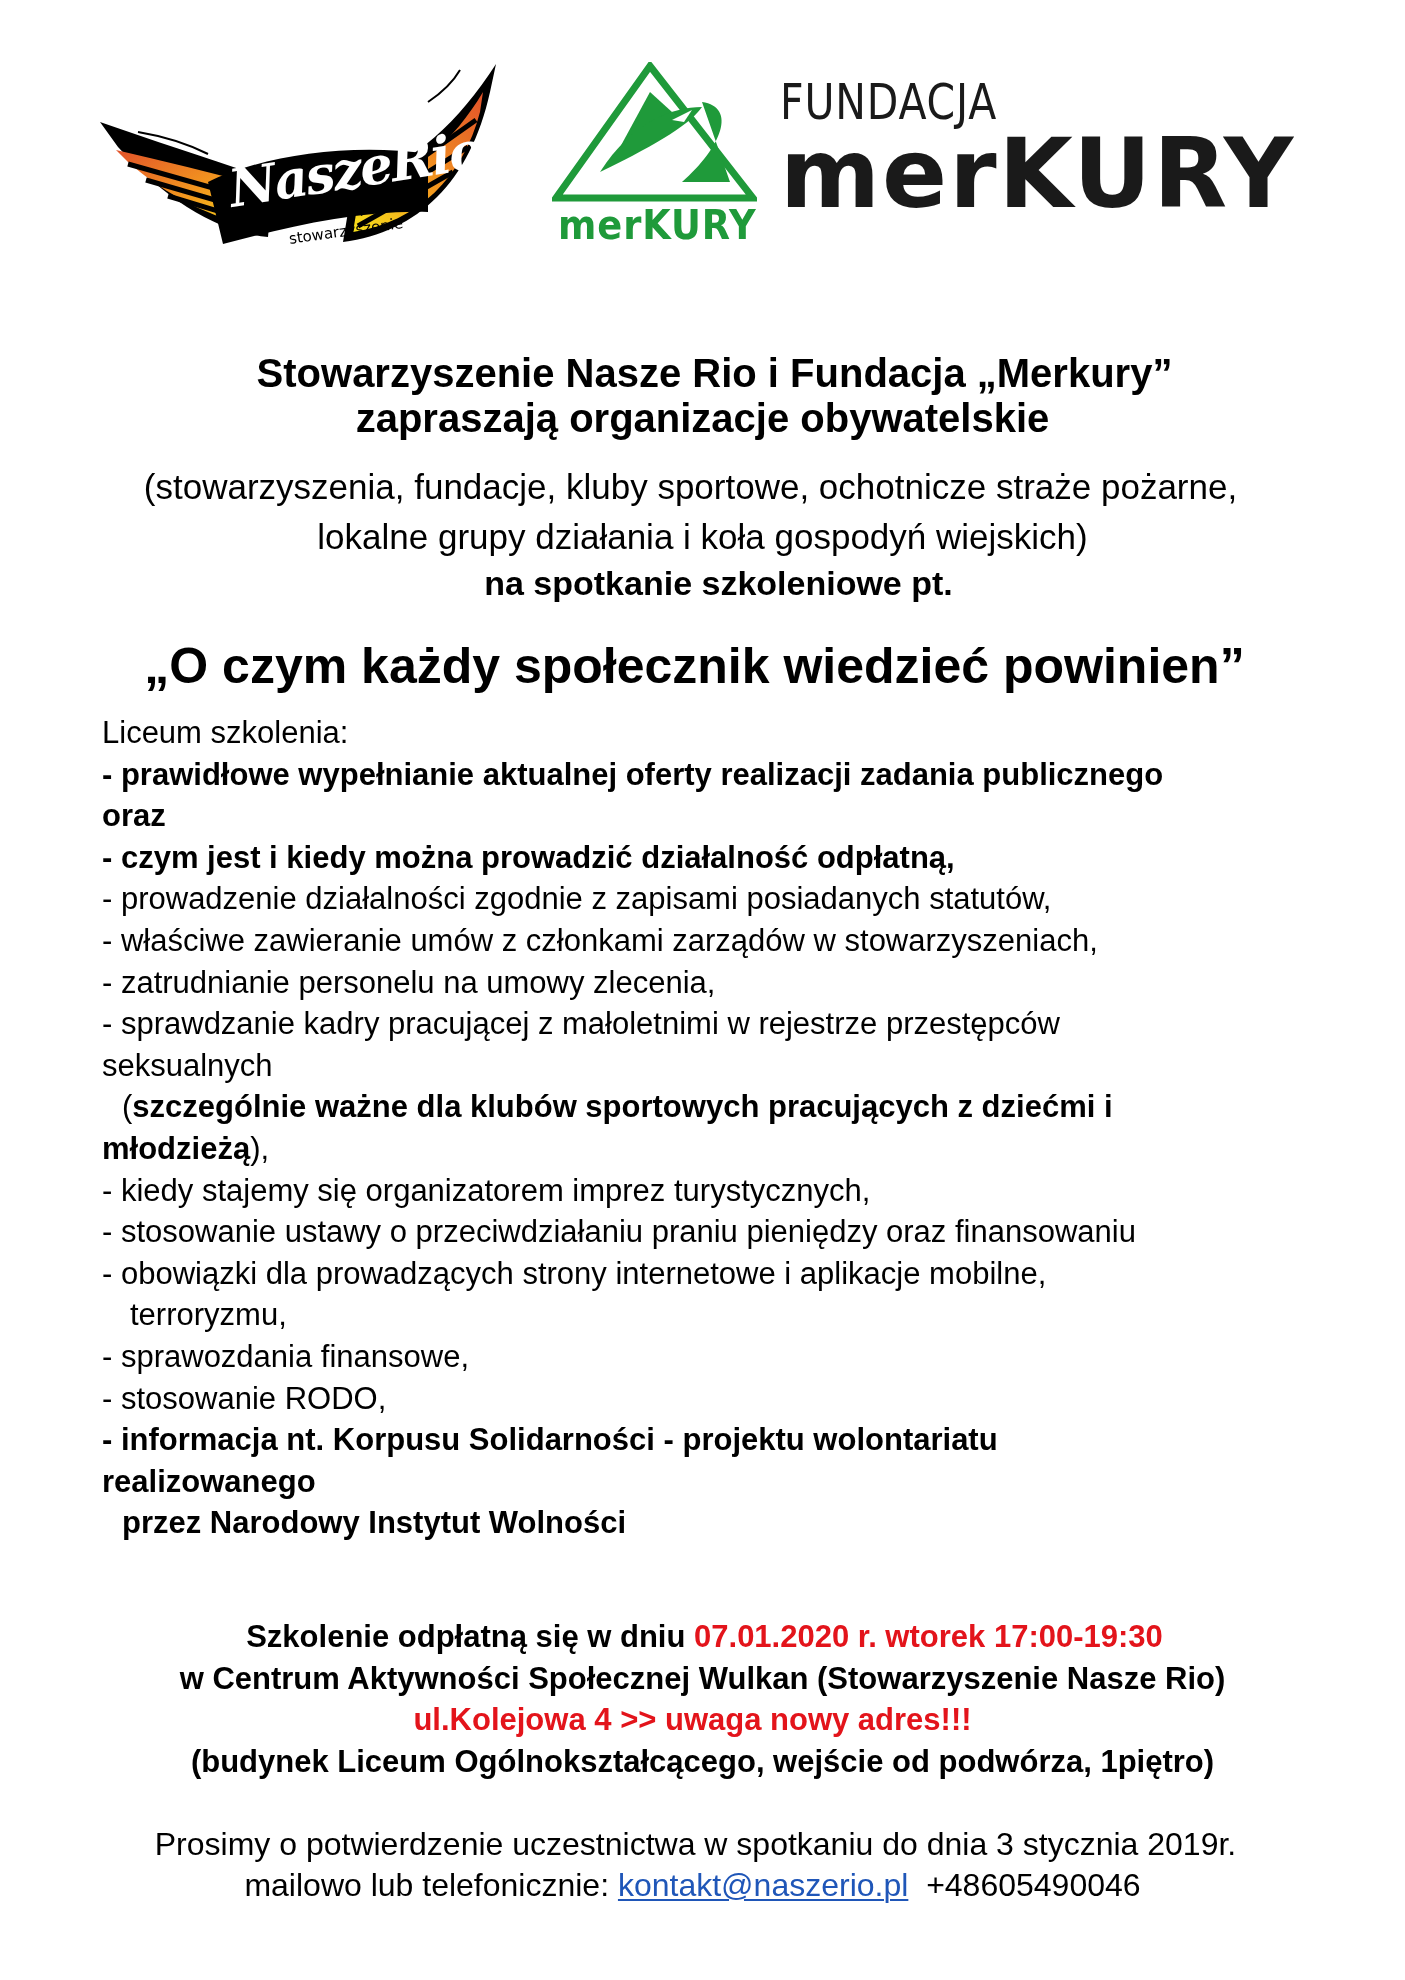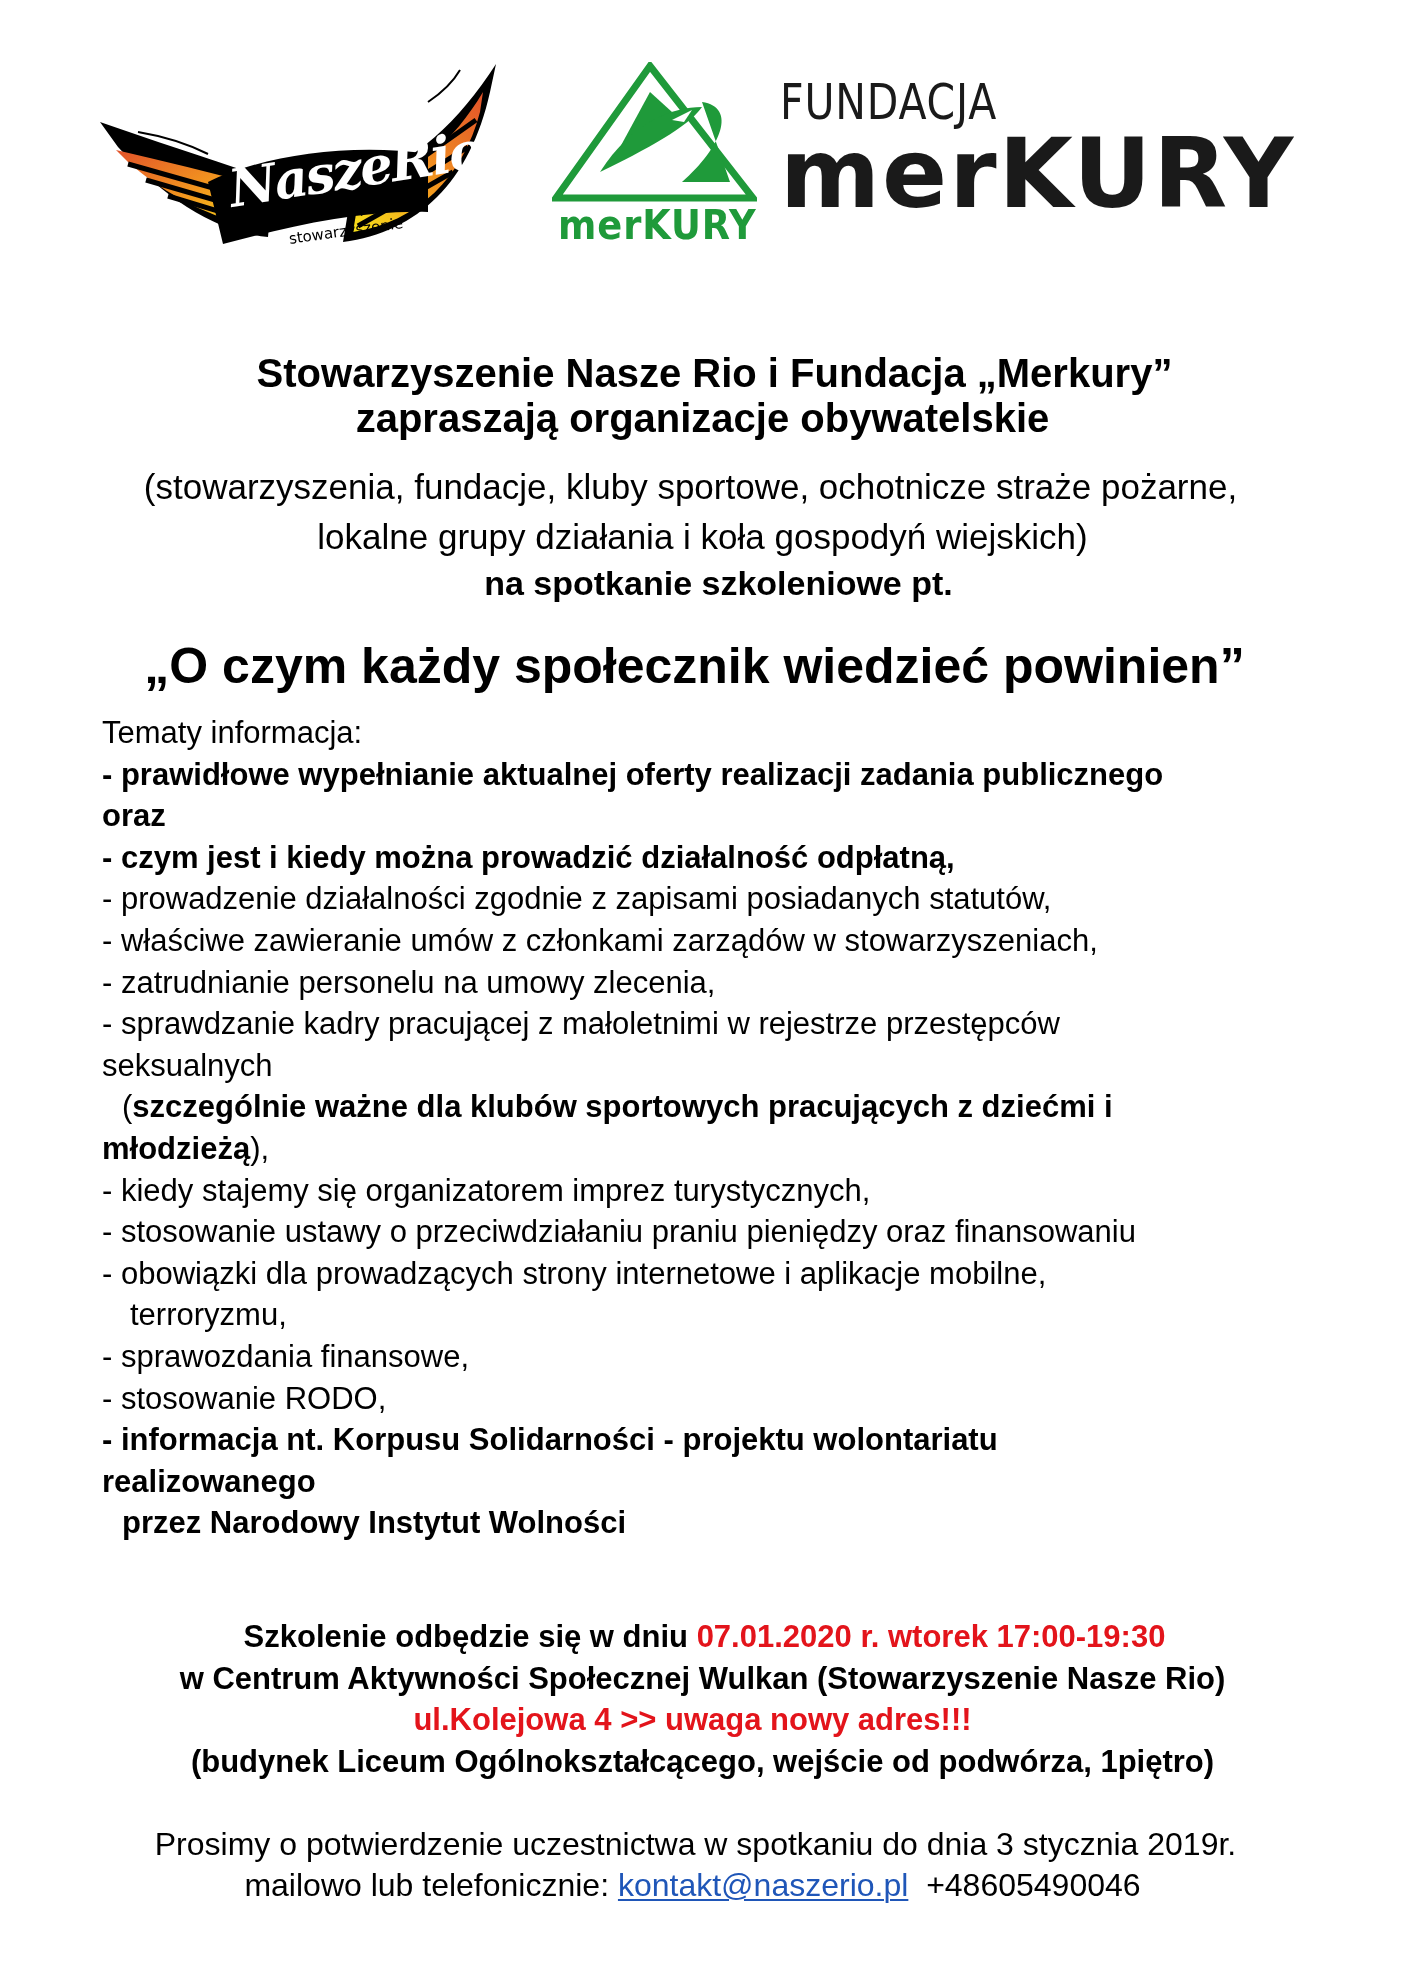--- a/index.html
+++ b/index.html
@@ -81,21 +81,21 @@
 </div>
 
 <div class="center-line h1" style="top:351px; left:12px;">Stowarzyszenie Nasze Rio i Fundacja „Merkury”</div>
 <div class="center-line h1" style="top:396px;">zapraszają organizacje obywatelskie</div>
 <div class="center-line sub" style="top:467px; left:-12px;">(stowarzyszenia, fundacje, kluby sportowe, ochotnicze straże pożarne,</div>
 <div class="center-line sub" style="top:517px;">lokalne grupy działania i koła gospodyń wiejskich)</div>
 <div class="center-line h1" style="top:564px; font-size:34px;padding-left:16px;">na spotkanie szkoleniowe pt.</div>
 <div class="center-line h-title" style="top:637px; left:-8px;">„O czym każdy społecznik wiedzieć powinien”</div>
 
 <div id="topics">
-  <div class="line">Tematy informacja:</div>
+  <div class="line">Liceum szkolenia:</div>
   <div id="topic-lines">
       <div class="line "><span class="b">- </span><span class="b">prawidłowe wypełnianie aktualnej oferty realizacji zadania publicznego</span></div>
       <div class="line "><span class="b">oraz</span></div>
       <div class="line "><span class="b">- czym jest i kiedy można prowadzić działalność odpłatną,</span></div>
       <div class="line "><span>- prowadzenie działalności zgodnie z zapisami posiadanych statutów,</span></div>
       <div class="line "><span>- właściwe zawieranie umów z członkami zarządów w stowarzyszeniach,</span></div>
       <div class="line "><span>- zatrudnianie personelu na umowy zlecenia,</span></div>
       <div class="line "><span>- sprawdzanie kadry pracującej z małoletnimi w rejestrze przestępców</span></div>
       <div class="line "><span>seksualnych</span></div>
       <div class="line ind20"><span>(</span><span class="b">szczególnie ważne dla klubów sportowych pracujących z dziećmi i</span></div>
@@ -106,21 +106,21 @@
       <div class="line ind28"><span>terroryzmu,</span></div>
       <div class="line "><span>- sprawozdania finansowe,</span></div>
       <div class="line "><span>- stosowanie RODO,</span></div>
       <div class="line "><span class="b">- </span><span class="b">informacja nt. Korpusu Solidarności - projektu wolontariatu</span></div>
       <div class="line "><span class="b">realizowanego</span></div>
       <div class="line ind20"><span class="b">przez Narodowy Instytut Wolności</span></div>
     </div>
 </div>
 
 <div class="center-line foot b" style="top:1619px; left:2px;">
-  <span>Szkolenie odbędzie się w dniu </span><span class="red">07.01.2020 r.  wtorek 17:00-19:30</span>
+  <span>Szkolenie odpłatną się w dniu </span><span class="red">07.01.2020 r.  wtorek 17:00-19:30</span>
 </div>
 <div class="center-line foot b" style="top:1661px;">w Centrum Aktywności Społecznej Wulkan (Stowarzyszenie Nasze Rio)</div>
 <div class="center-line foot b red" style="top:1702px; left:-10px;">ul.Kolejowa 4  &gt;&gt; uwaga nowy adres!!!</div>
 <div class="center-line foot b" style="top:1744px;">(budynek Liceum Ogólnokształcącego, wejście od podwórza, 1piętro)</div>
 
 <div class="center-line foot" style="top:1826px; font-size:32px; left:-7px;">Prosimy o potwierdzenie uczestnictwa w spotkaniu do dnia 3 stycznia 2019r.</div>
 <div class="center-line foot" style="top:1867px; font-size:32px; left:-10px;">
   <span>mailowo lub telefonicznie: </span><a class="link" href="mailto:kontakt@naszerio.pl">kontakt@naszerio.pl</a><span>&nbsp;&nbsp;</span><span>+48605490046</span>
 </div>
 

